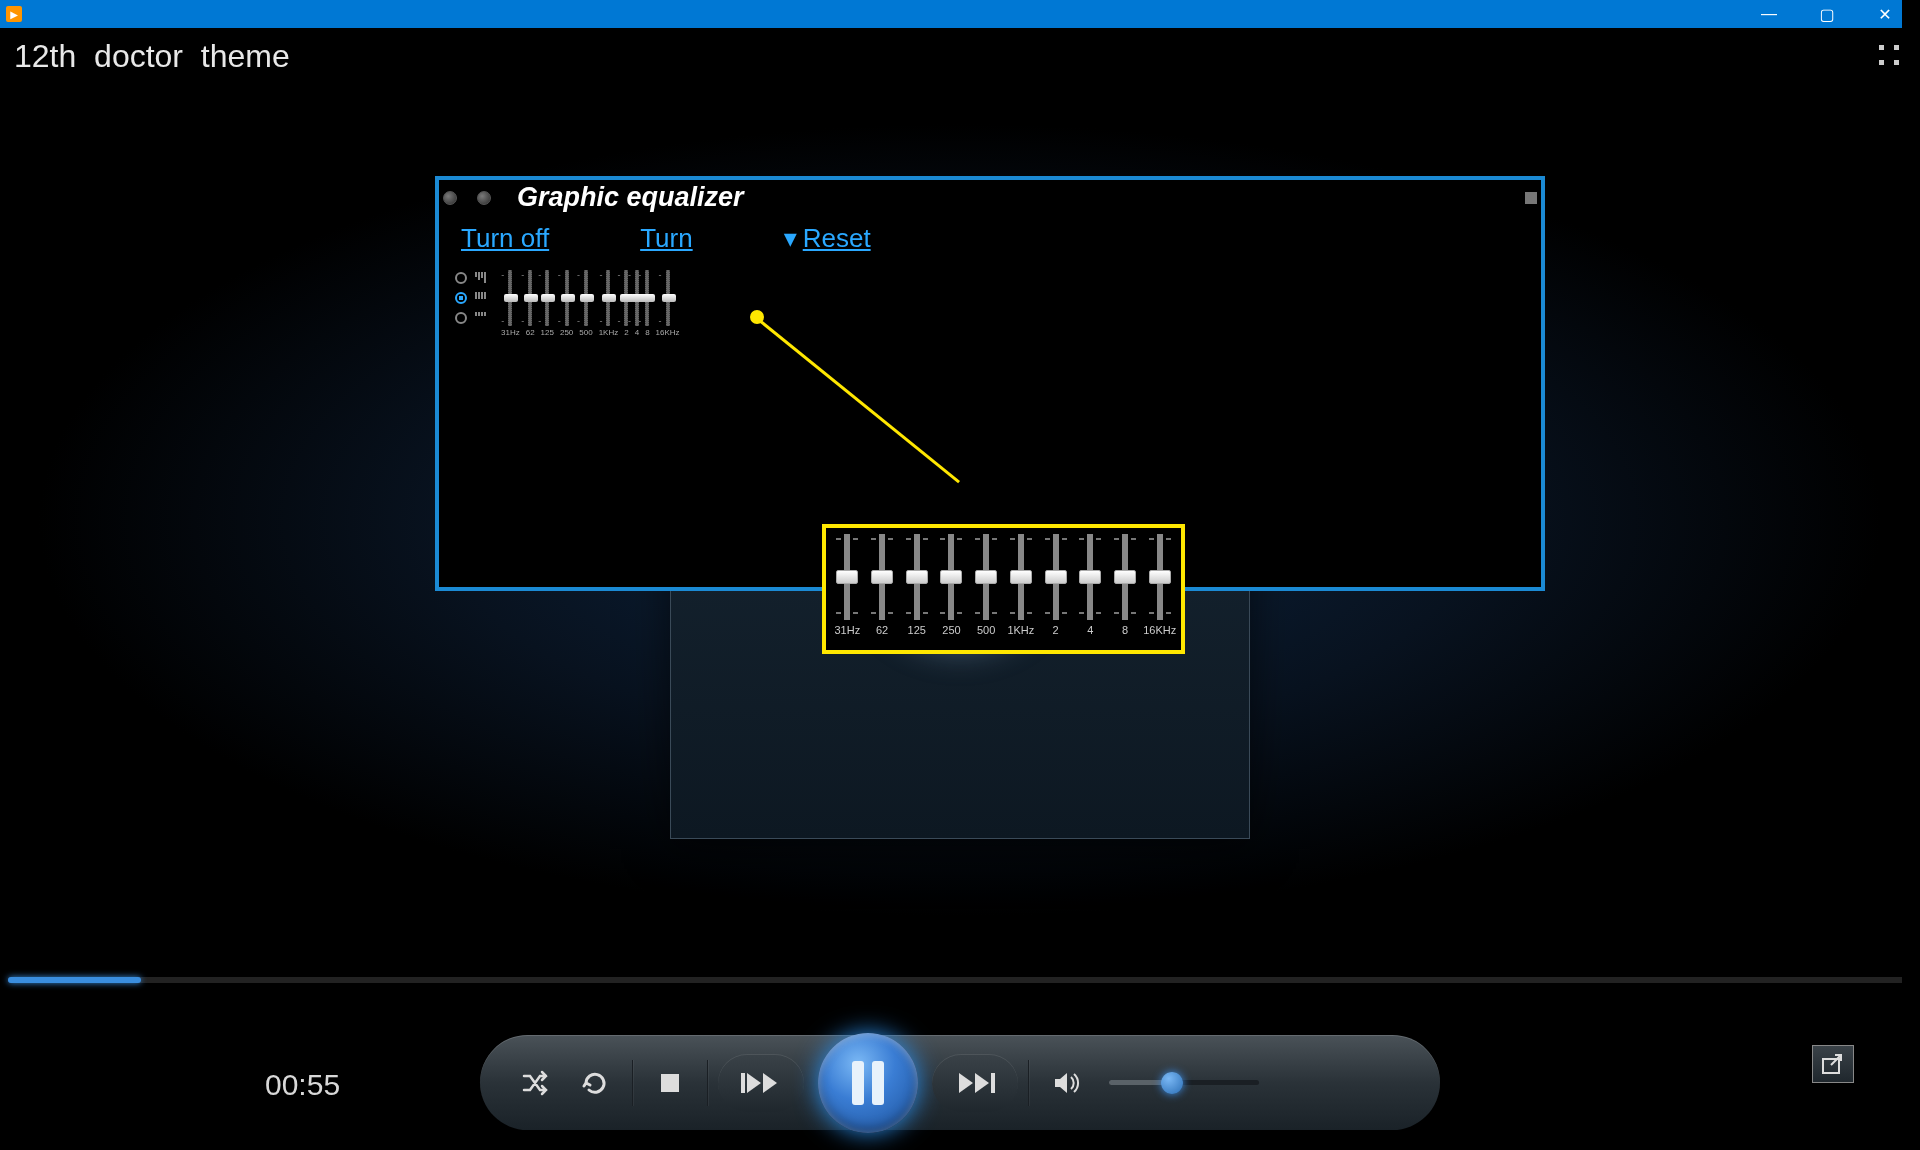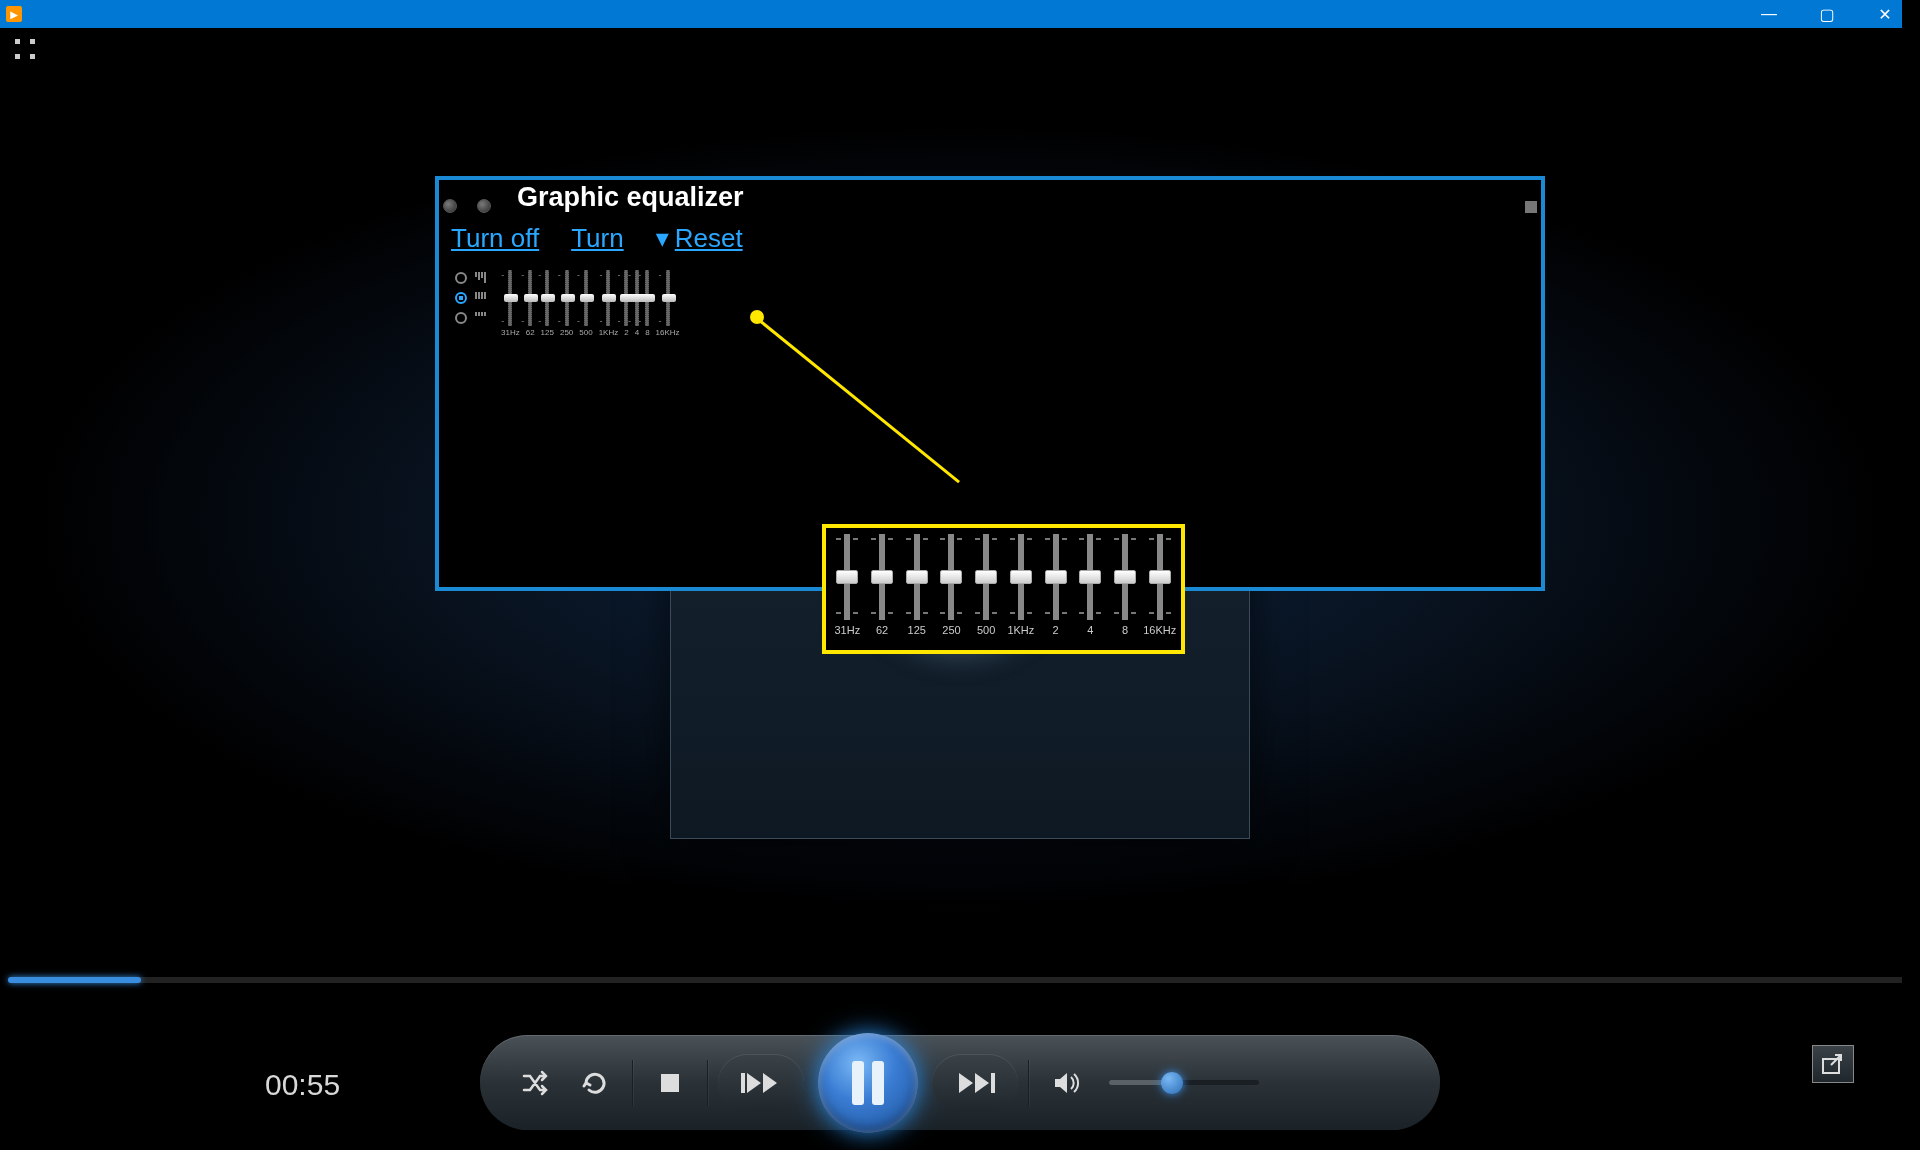--- a/index.html
+++ b/index.html
@@ -54,33 +54,34 @@
   border-radius: 50%;
   box-shadow: 0 5px 30px rgba(120,150,180,0.4), inset -10px -10px 30px rgba(0,0,0,0.3);
 }
 
 .eq-panel {
   position: absolute; left: 435px; top: 176px;
   width: 1110px; height: 415px;
   background: #000; border: 4px solid #1b8ad4;
 }
 .eq-panel-header {
-  display: flex; align-items: flex-end; gap: 20px;
+  display: flex; align-items: center; gap: 20px;
   padding: 2px 4px;
+  font-style: italic;
 }
 .eq-tiny-icon {
   width:14px; height:14px; border-radius:50%;
   background: radial-gradient(circle at 35% 35%, #7a7a7a, #2a2a2a);
   border:1px solid #555;
 }
 .eq-title { color: #fff; font-size: 27px; font-weight: bold; padding-left:6px; }
 .eq-close-dot { margin-left:auto; width:12px; height:12px; background:#777; }
 .eq-links {
-  display: flex; gap: 32px;
-  padding: 8px 12px 12px;
+  display: flex; gap: 91px;
+  padding: 8px 22px 12px;
 }
 .eq-link {
   color: #2aa8ff; font-size: 26px; text-decoration: underline;
   cursor: pointer;
 }
 .eq-link.custom::before {
   content: "▾"; display:inline-block; margin-right:6px;
   text-decoration:none; color:#2aa8ff;
 }
 .eq-body {
@@ -217,20 +218,21 @@
     <div class="app-icon">▶</div>
   </div>
   <div class="window-controls">
     <div class="win-ctrl">—</div>
     <div class="win-ctrl">▢</div>
     <div class="win-ctrl close">✕</div>
   </div>
 </div>
 
 <div class="media-title-row">
+  <div class="media-title">12th_doctor_theme</div>
   <div class="exit-fs">
     <svg width="22" height="22" viewBox="0 0 22 22">
         <g fill="#ccc">
           <rect x="1" y="1" width="5" height="5"></rect>
           <rect x="16" y="1" width="5" height="5"></rect>
           <rect x="1" y="16" width="5" height="5"></rect>
           <rect x="16" y="16" width="5" height="5"></rect>
         </g>
       </svg>
   </div>

